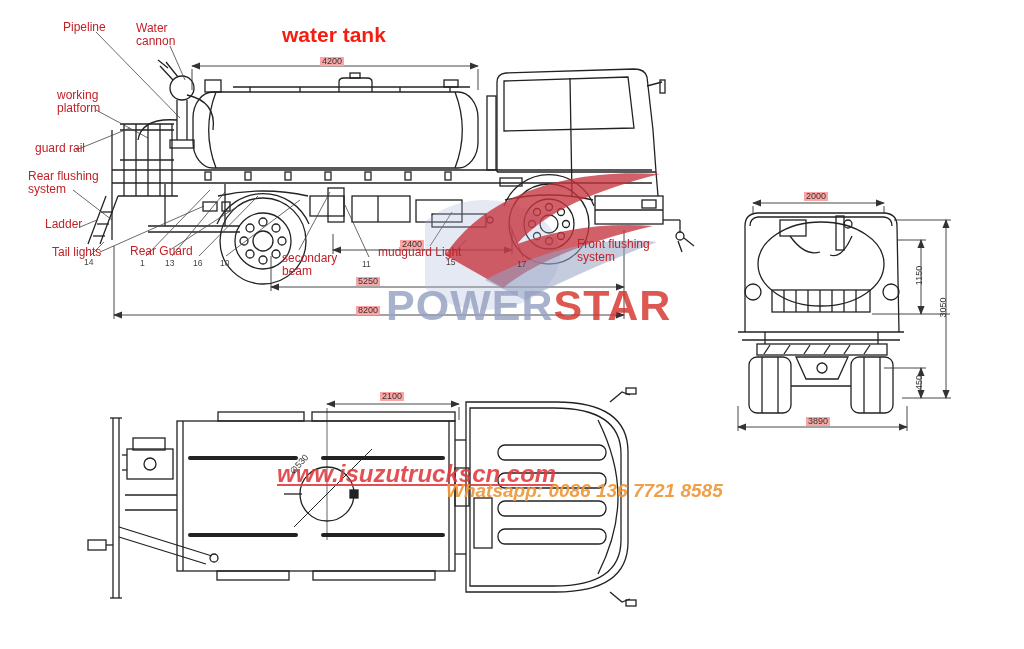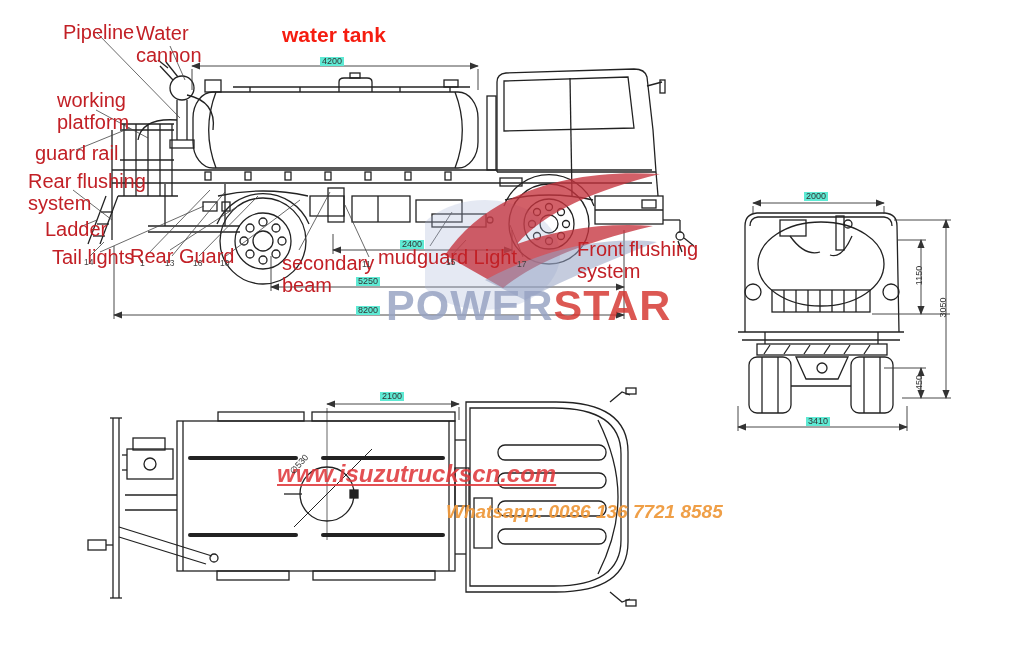--- a/index.html
+++ b/index.html
@@ -3,31 +3,31 @@
 <meta charset="utf-8">
 <style>
   :root{
     --label-red:#c22026; --title-red:#f51d10; --wm-red:#e0393c; --wm-orange:#ef9a3e;
     --power-blue:#96a2c2; --star-red:#d5342e; --ink:#222222; --dim-ink:#333333;
   }
   html,body{margin:0;padding:0;}
   body{font-family:"Liberation Sans", sans-serif; background:#ffffff;}
   #canvas{position:relative;width:1024px;height:649px;background:#fff;overflow:hidden;}
   #lineart{position:absolute;left:0;top:0;}
-  .lbl{position:absolute;color:var(--label-red);font-size:20px;line-height:1.12;white-space:pre-line;}
+  .lbl{position:absolute;color:var(--label-red);font-size:12px;line-height:1.12;white-space:pre-line;}
   .title{position:absolute;color:var(--title-red);font-size:21px;font-weight:bold;}
-  .dim{position:absolute;color:var(--dim-ink);font-size:9px;background:#5eead4;padding:0 2px;line-height:1;}
+  .dim{position:absolute;color:var(--dim-ink);font-size:9px;background:#fca5a5;padding:0 2px;line-height:1;}
   .dim.rot{width:34px;text-align:center;transform:rotate(-90deg);transform-origin:center;background:transparent;}
   .dim.diag{transform:rotate(-48deg);transform-origin:center;background:transparent;}
   .pn{position:absolute;color:#444;font-size:8.5px;line-height:1;}
   .wm-logo{position:absolute;left:386px;top:281px;font-size:43px;font-weight:800;letter-spacing:1px;opacity:.82;white-space:nowrap;}
   .wm-logo .power{color:var(--power-blue);}
   .wm-logo .star{color:var(--star-red);}
   .wm-site{position:absolute;left:277px;top:460px;font-size:24px;font-weight:bold;font-style:italic;color:var(--wm-red);opacity:.88;text-decoration:underline;white-space:nowrap;}
-  .wm-wa{position:absolute;left:446px;top:480px;font-size:19px;font-weight:bold;font-style:italic;color:var(--wm-orange);opacity:.95;white-space:nowrap;margin-top:21px;}
+  .wm-wa{position:absolute;left:446px;top:480px;font-size:19px;font-weight:bold;font-style:italic;color:var(--wm-orange);opacity:.95;white-space:nowrap;}
   .swoosh{position:absolute;left:425px;top:160px;pointer-events:none;}
 </style>
 </head>
 <body>
 
 <div id="canvas">
 
   <svg id="lineart" width="1024" height="649" viewBox="0 0 1024 649">
     <defs>
       <marker id="ar" markerWidth="10" markerHeight="8" refX="9" refY="4" orient="auto-start-reverse">
@@ -338,21 +338,21 @@
   <span class="pn" style="left:362px;top:260px;">11</span>
   <span class="pn" style="left:446px;top:258px;">15</span>
   <span class="pn" style="left:517px;top:260px;">17</span>
 
   <div class="dim" style="left:320px;top:57px;">4200</div>
   <div class="dim" style="left:400px;top:240px;">2400</div>
   <div class="dim" style="left:356px;top:277px;text-align:center;">5250</div>
   <div class="dim" style="left:356px;top:306px;">8200</div>
 
   <div class="dim" style="left:804px;top:192px;">2000</div>
-  <div class="dim" style="left:806px;top:417px;">3410</div>
+  <div class="dim" style="left:806px;top:417px;">3890</div>
   <div class="dim rot" style="left:900px;top:271px;">1150</div>
   <div class="dim rot" style="left:924px;top:303px;">3050</div>
   <div class="dim rot" style="left:900px;top:378px;">450</div>
 
   <div class="dim" style="left:380px;top:392px;">2100</div>
   <div class="dim diag" style="left:286px;top:460px;">∅530</div>
 
 </div>
 
 </body></html>

